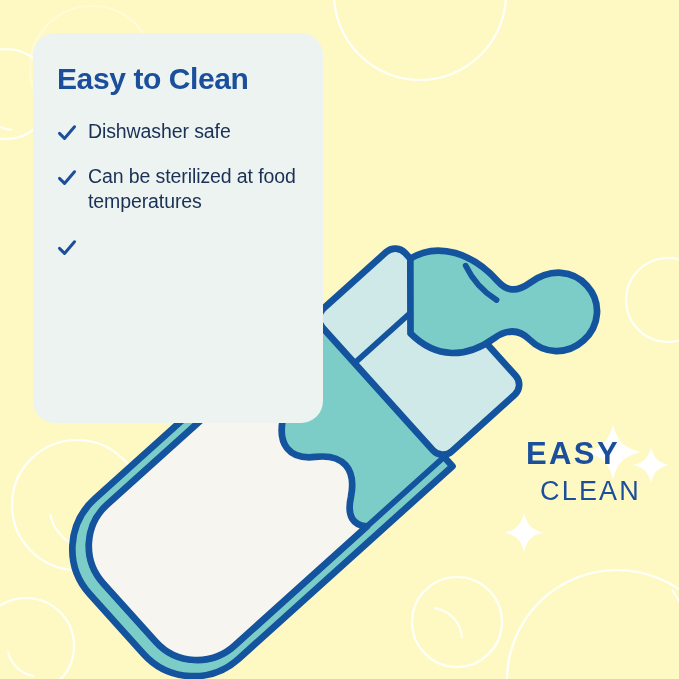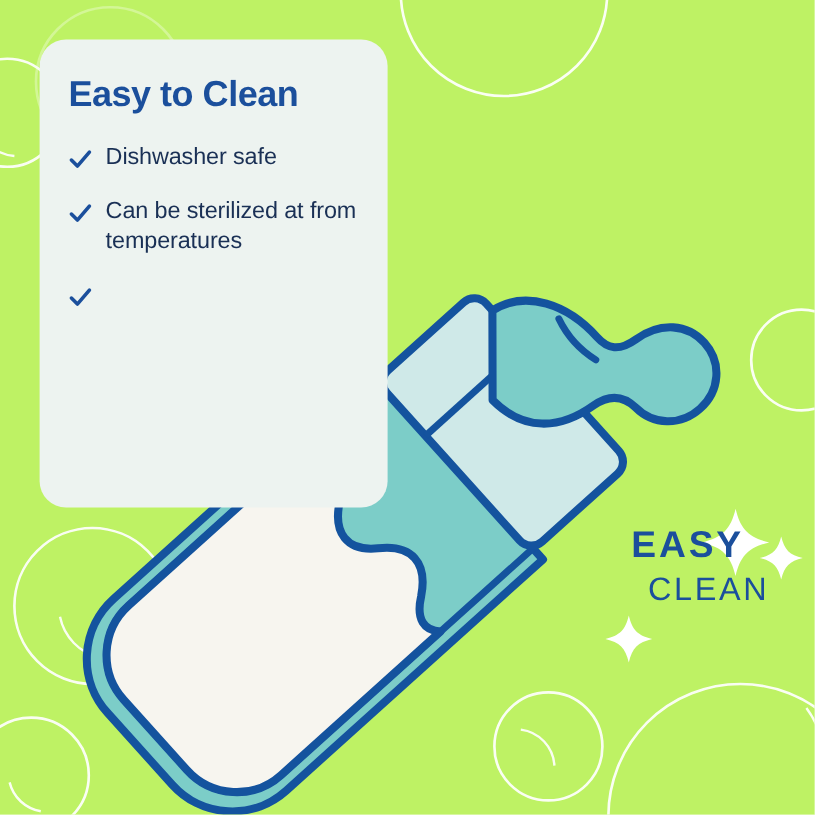--- a/index.html
+++ b/index.html
@@ -5,21 +5,21 @@
   html, body {
     margin: 0;
     padding: 0;
     background: #ffffff;
   }
   #stage {
     position: relative;
     width: 679px;
     height: 679px;
     overflow: hidden;
-    background: #bef264;
+    background: #fef9c3;
     font-family: "Liberation Sans", sans-serif;
   }
   #bg-svg, #art-svg {
     position: absolute;
     left: 0;
     top: 0;
     width: 679px;
     height: 679px;
   }
   #bg-svg { z-index: 1; }
@@ -222,21 +222,21 @@
         <div class="bullet-text">
           <span>Dishwasher safe</span>
         </div>
       </li>
 
       <li class="bullet-item">
         <svg class="check-icon" viewBox="0 0 24 24">
           <path d="M3 12.5 L9 18.5 L21 4.5" fill="none" stroke="#1b4f9c" stroke-width="3.6" stroke-linecap="round" stroke-linejoin="round"></path>
         </svg>
         <div class="bullet-text">
-          <span>Can be sterilized at from temperatures</span>
+          <span>Can be sterilized at food temperatures</span>
         </div>
       </li>
 
       <li class="bullet-item">
         <svg class="check-icon" viewBox="0 0 24 24">
           <path d="M3 12.5 L9 18.5 L21 4.5" fill="none" stroke="#1b4f9c" stroke-width="3.6" stroke-linecap="round" stroke-linejoin="round"></path>
         </svg>
       </li>
     </ul>
   </div>

